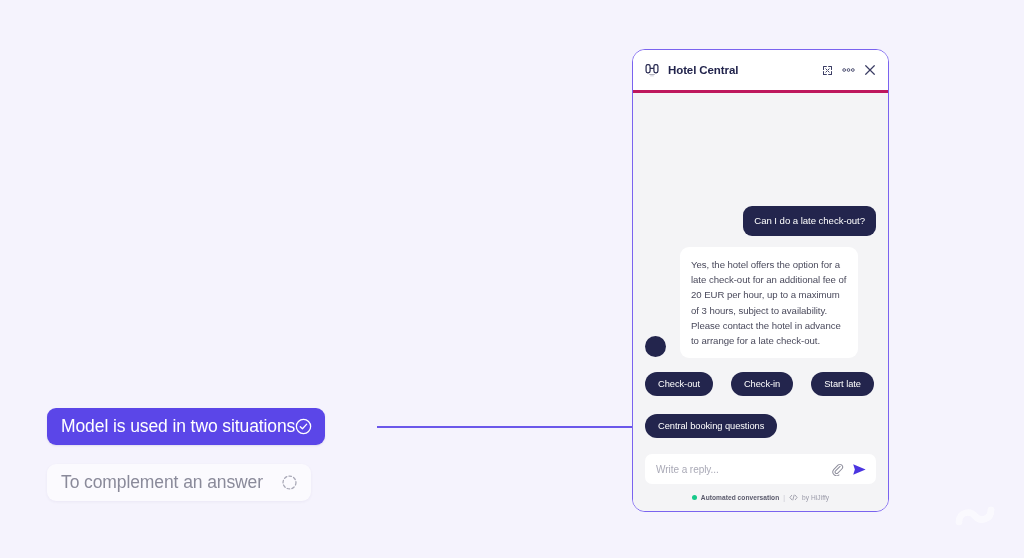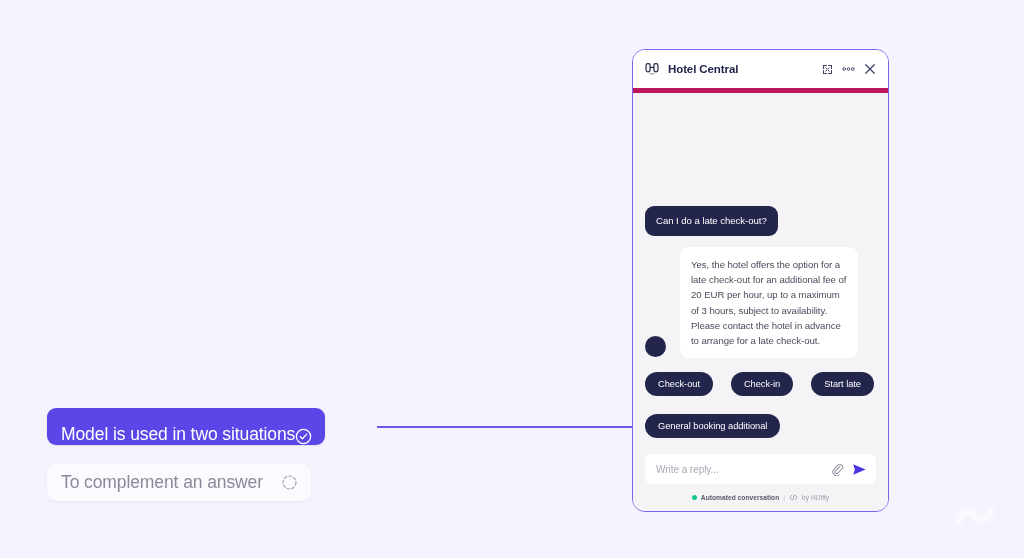--- a/index.html
+++ b/index.html
@@ -25,21 +25,21 @@
 
   
   .callout-primary {
     position: absolute;
     left: 47px;
     top: 408px;
     height: 37px;
     background: #5b46e8;
     border-radius: 9px;
     display: flex;
-    align-items: flex-end;
+    align-items: center;
     padding: 0 13px 0 14px;
     box-shadow: 0 1px 2px rgba(40,30,110,0.10);
     z-index: 3;
   }
   .callout-primary .label {
     color: #ffffff;
     font-size: 17.5px;
     letter-spacing: -0.1px;
     white-space: nowrap;
   }
@@ -92,21 +92,21 @@
     overflow: hidden;
   }
 
   .widget-header {
     height: 43px;
     flex: 0 0 43px;
     background: #ffffff;
     display: flex;
     align-items: center;
     padding: 0 12px 0 11px;
-    border-bottom: 5px solid #be185d;
+    border-bottom: 3px solid #be185d;
   }
   .brand {
     display: flex;
     align-items: center;
     gap: 8px;
     flex: 1;
     min-width: 0;
   }
   .brand-name {
     font-size: 11.5px;
@@ -128,21 +128,21 @@
     padding: 10px 12px 8px 12px;
     display: flex;
     flex-direction: column;
     justify-content: flex-end;
     gap: 0;
     overflow: hidden;
   }
 
   .row-user {
     display: flex;
-    justify-content: flex-start;
+    justify-content: flex-end;
     margin-bottom: 11px;
   }
   .bubble-user {
     background: #23254d;
     color: #ffffff;
     font-size: 9.6px;
     line-height: 1.45;
     padding: 8px 11px;
     border-radius: 9px;
     max-width: 185px;
@@ -311,21 +311,21 @@
 
     <div class="row-bot">
       <div class="avatar"></div>
       <div class="bubble-bot">Yes, the hotel offers the option for a late check-out for an additional fee of 20 EUR per hour, up to a maximum of 3 hours, subject to availability. Please contact the hotel in advance to arrange for a late check-out.</div>
     </div>
 
     <div class="quick-replies">
       <div class="chip">Check-out</div>
       <div class="chip">Check-in</div>
       <div class="chip">Start late</div>
-      <div class="chip">General booking additional</div>
+      <div class="chip">Central booking questions</div>
     </div>
 
   </div>
 
   <div class="composer-wrap">
     <div class="composer">
       <input class="composer-input" type="text" placeholder="Write a reply..." style="">
       <span style="display:flex;cursor:pointer;">
         <svg width="13" height="13" viewBox="0 0 16 16">
           <path d="M11.2 4.2 L5.6 9.8 a1.9 1.9 0 0 0 2.7 2.7 L13.3 7.4 a3.3 3.3 0 0 0 -4.7 -4.7 L3.3 8.1 a4.7 4.7 0 0 0 6.6 6.6" fill="none" stroke="#8e8e9c" stroke-width="1.25" stroke-linecap="round" stroke-linejoin="round"></path>

